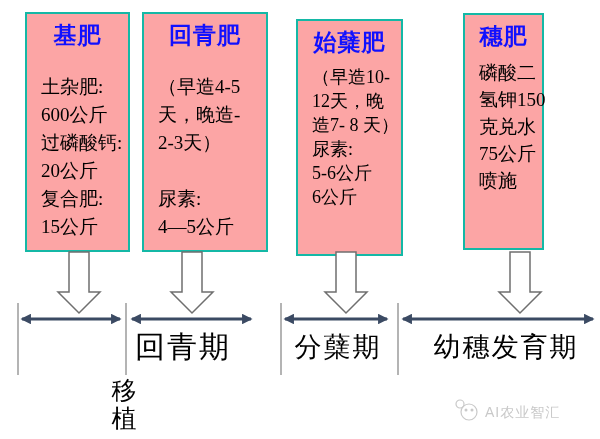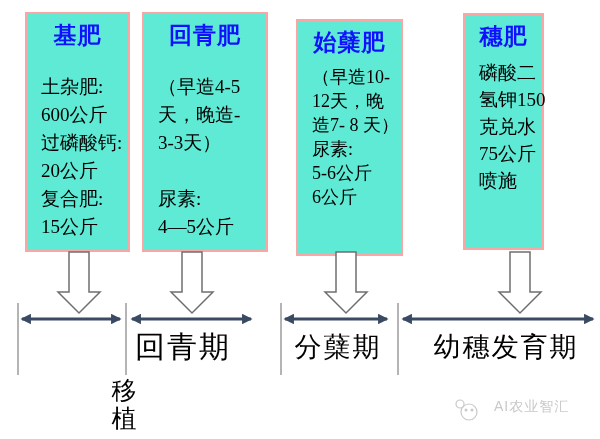--- a/index.html
+++ b/index.html
@@ -1,34 +1,34 @@
 <!DOCTYPE html>
 <html><head>
 <meta charset="utf-8">
 <style>
   html,body{margin:0;padding:0;background:#fff;}
   #canvas{position:relative;width:600px;height:439px;background:#ffffff;overflow:hidden;
           font-family:"Liberation Serif",serif;}
-  .fbox{position:absolute;background:#5eead4;border:2px solid #fca5a5;box-sizing:border-box;}
+  .fbox{position:absolute;background:#fca5a5;border:2px solid #14b8a6;box-sizing:border-box;}
   .fbox-title{font-size:23px;font-weight:bold;color:#1010ff;text-align:center;margin-top:6px;
               font-family:"Liberation Sans",sans-serif;letter-spacing:1px;}
   .fbox-body{margin-top:22px;padding-left:14px;font-size:19px;color:#000;text-align:left;}
   .fbox-body.late{margin-top:7px;}
   .ln{height:28px;line-height:28px;white-space:nowrap;}
   .b3 .ln{height:24px;line-height:24px;font-size:18px;}
   .b4 .ln{height:27px;line-height:27px;}
   .svg-layer{position:absolute;left:0;top:0;pointer-events:none;}
   .tl-label{position:absolute;color:#000;text-align:center;white-space:nowrap;letter-spacing:2px;}
   .lab2{left:113px;top:327px;width:140px;font-size:30px;}
   .lab3{left:268px;top:329px;width:140px;font-size:27px;}
   .lab4{left:406px;top:329px;width:200px;font-size:27px;}
   .lab1{left:30px;top:329px;width:80px;font-size:27px;}
   .transplant{position:absolute;left:110px;top:377px;width:28px;font-size:25px;line-height:28px;
               color:#000;text-align:center;word-break:break-all;}
-  .watermark{position:absolute;left:453px;top:398px;display:flex;align-items:flex-start;gap:13px;
+  .watermark{position:absolute;left:453px;top:398px;display:flex;align-items:flex-end;gap:4px;
              color:#c9c9c9;font-size:14px;font-family:"Liberation Sans",sans-serif;letter-spacing:1px;}
 </style>
 </head>
 <body>
 
 <div id="canvas">
 
   <div class="fbox" style="left:25px;top:12px;width:105px;height:240px;">
     <div class="fbox-title">基肥</div>
     <div class="fbox-body">
@@ -39,21 +39,21 @@
       <div class="ln">复合肥:</div>
       <div class="ln">15公斤</div>
     </div>
   </div>
 
   <div class="fbox" style="left:142px;top:12px;width:126px;height:240px;">
     <div class="fbox-title">回青肥</div>
     <div class="fbox-body">
       <div class="ln">（早造4-5</div>
       <div class="ln">天，晚造-</div>
-      <div class="ln">3-3天）</div>
+      <div class="ln">2-3天）</div>
       <div class="ln"></div>
       <div class="ln">尿素:</div>
       <div class="ln">4—5公斤</div>
     </div>
   </div>
 
   <div class="fbox b3" style="left:296px;top:19px;width:107px;height:237px;">
     <div class="fbox-title">始蘖肥</div>
     <div class="fbox-body late">
       <div class="ln">（早造10-</div>

